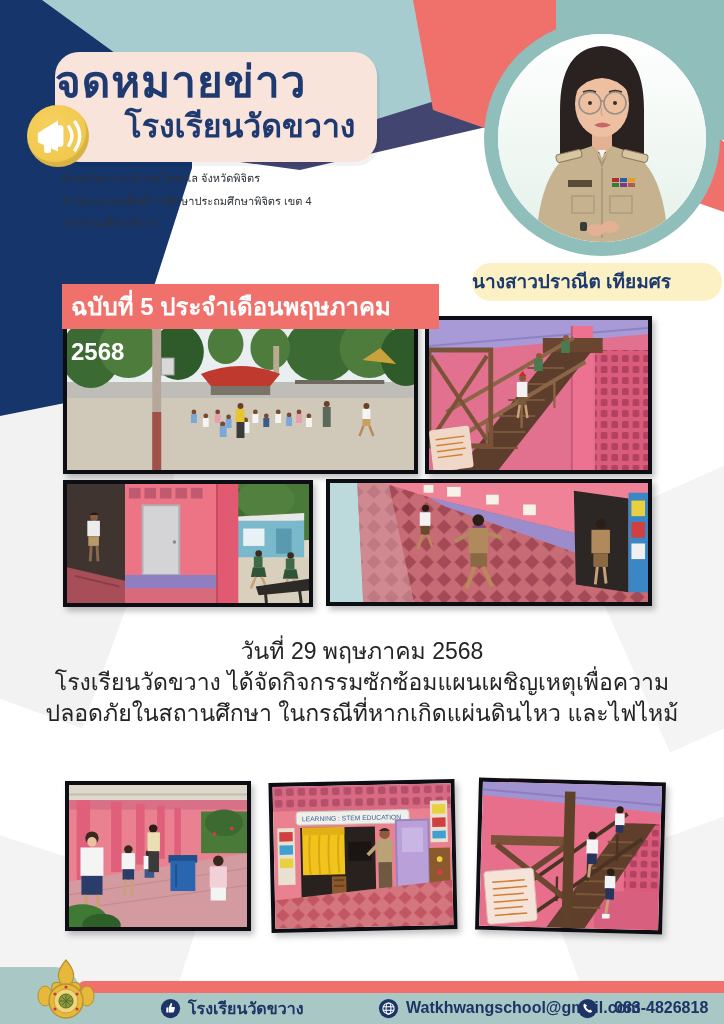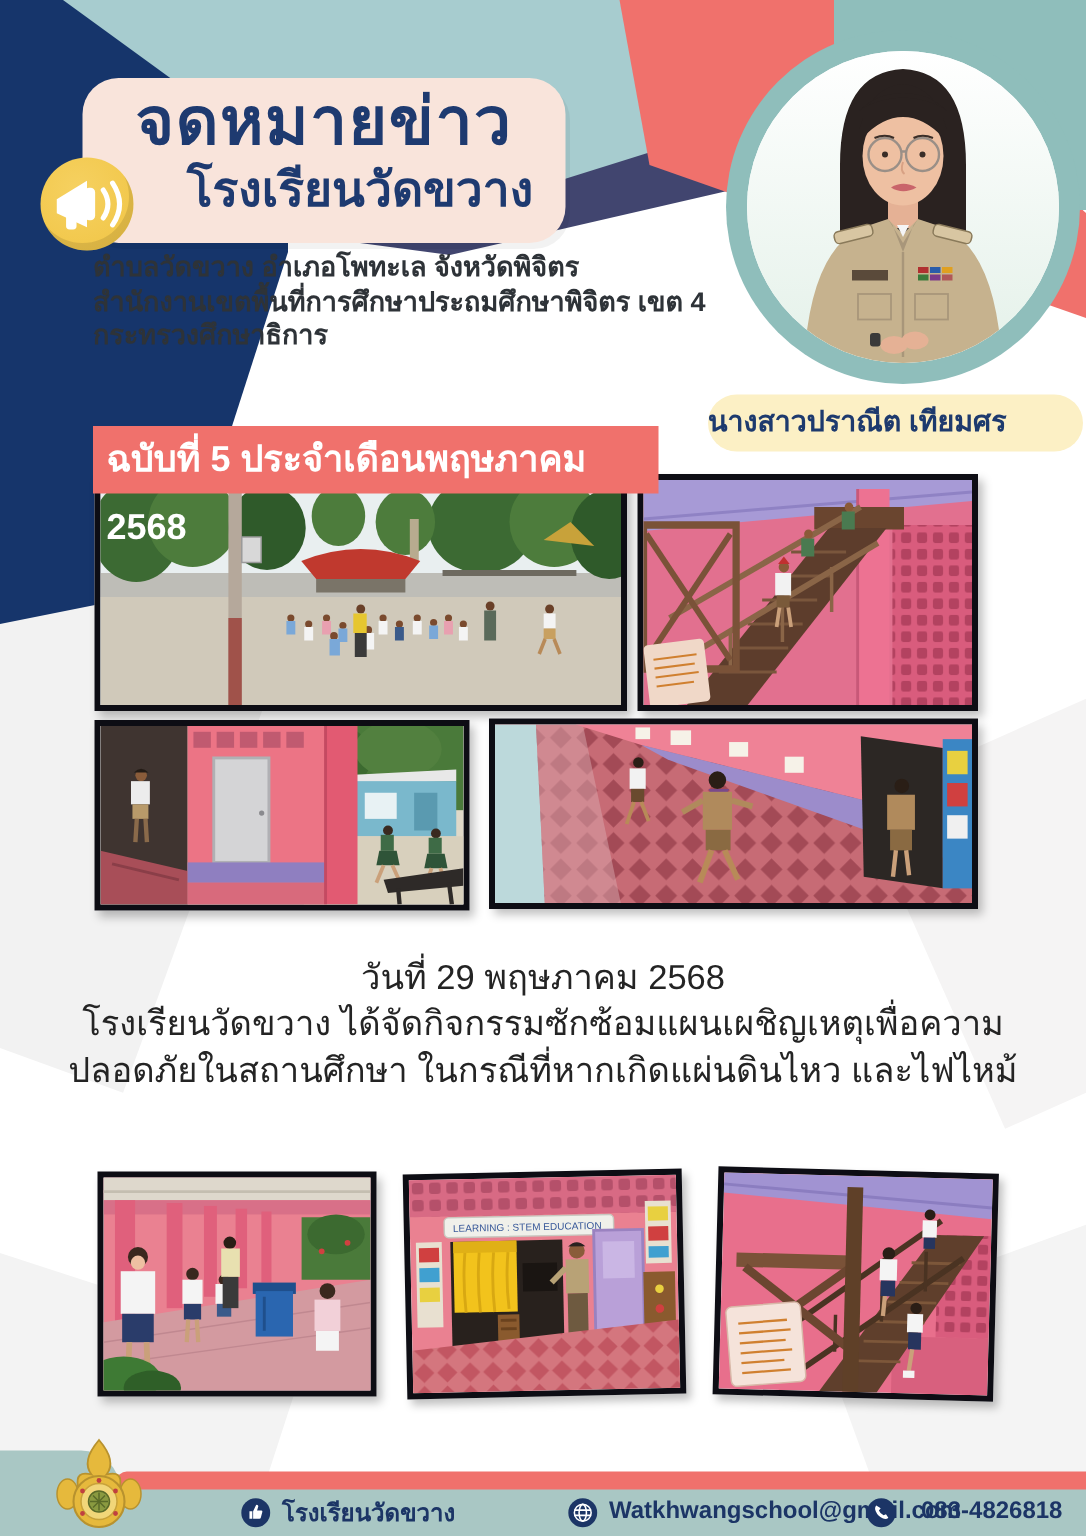--- a/index.html
+++ b/index.html
@@ -1,25 +1,25 @@
 <!DOCTYPE html>
 <html><head>
 <meta charset="utf-8">
 <style>
   html,body{margin:0;padding:0;}
   body{font-family:"Liberation Sans","DejaVu Sans",sans-serif;background:#888;}
   .page{position:relative;width:724px;height:1024px;background:#ffffff;overflow:hidden;margin:0 auto;}
   .wm{position:absolute;z-index:0;}
   .hdr-svg{position:absolute;left:0;top:0;z-index:1;}
   .title-box{position:absolute;left:55px;top:52px;width:322px;height:110px;background:#f9e4db;border-radius:24px;z-index:3;box-shadow:3px 4px 0 rgba(0,0,0,0.05);}
-  .title-1{font-size:44px;font-weight:800;color:#1e3a70;text-align:center;margin-top:4px;line-height:52px;letter-spacing:1px;}
+  .title-1{font-size:44px;font-weight:800;color:#1e3a70;text-align:left;margin-top:4px;line-height:52px;letter-spacing:1px;}
   .title-2{font-size:32px;font-weight:700;color:#1e3a70;text-align:center;padding-left:48px;line-height:40px;margin-top:-2px;}
   .mega{position:absolute;left:27px;top:105px;width:62px;height:62px;border-radius:50%;z-index:4;
         background:radial-gradient(circle at 40% 35%,#f6d161,#f0c443);box-shadow:inset -3px -5px 0 rgba(0,0,0,0.10);}
-  .addr{position:absolute;left:62px;top:167px;z-index:3;font-size:18px;font-weight:700;color:#2e3338;line-height:22.5px;}
+  .addr{position:absolute;left:62px;top:167px;z-index:3;font-size:11px;font-weight:400;color:#2e3338;line-height:22.5px;}
   .issue{position:absolute;left:62px;top:262px;width:377px;height:45px;background:#f0716c;z-index:3;
          color:#ffffff;font-size:24px;font-weight:600;line-height:45px;padding-left:9px;box-sizing:border-box;margin-top:22px;}
   .pill{position:absolute;left:472px;top:263px;width:250px;height:38px;background:#fcf0c5;border-radius:19px;z-index:3;
         color:#1d3a6e;font-size:19px;font-weight:700;text-align:left;line-height:38px;}
   .photo{position:absolute;border:4px solid #0d0d14;background:#fff;box-sizing:border-box;z-index:2;box-shadow:3px 4px 6px rgba(0,0,0,0.25);}
   .photo svg{display:block;width:100%;height:100%;}
   .p1{left:63px;top:316px;width:355px;height:158px;}
   .p2{left:425px;top:316px;width:227px;height:158px;}
   .p3{left:63px;top:480px;width:250px;height:127px;}
   .p4{left:326px;top:479px;width:326px;height:127px;}

